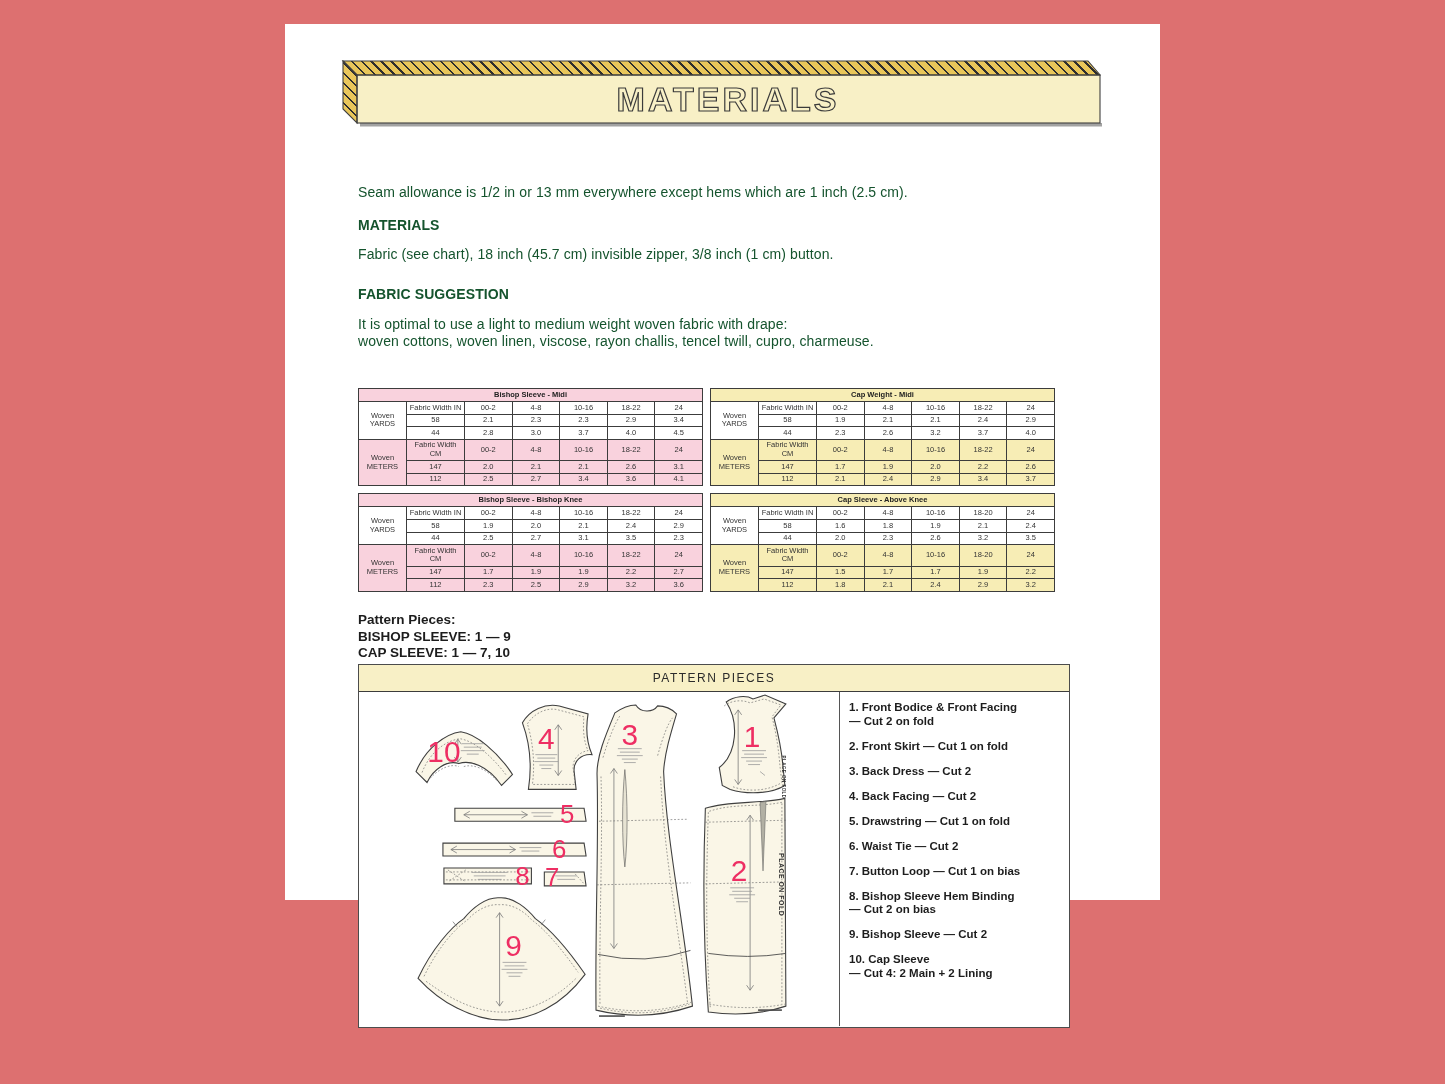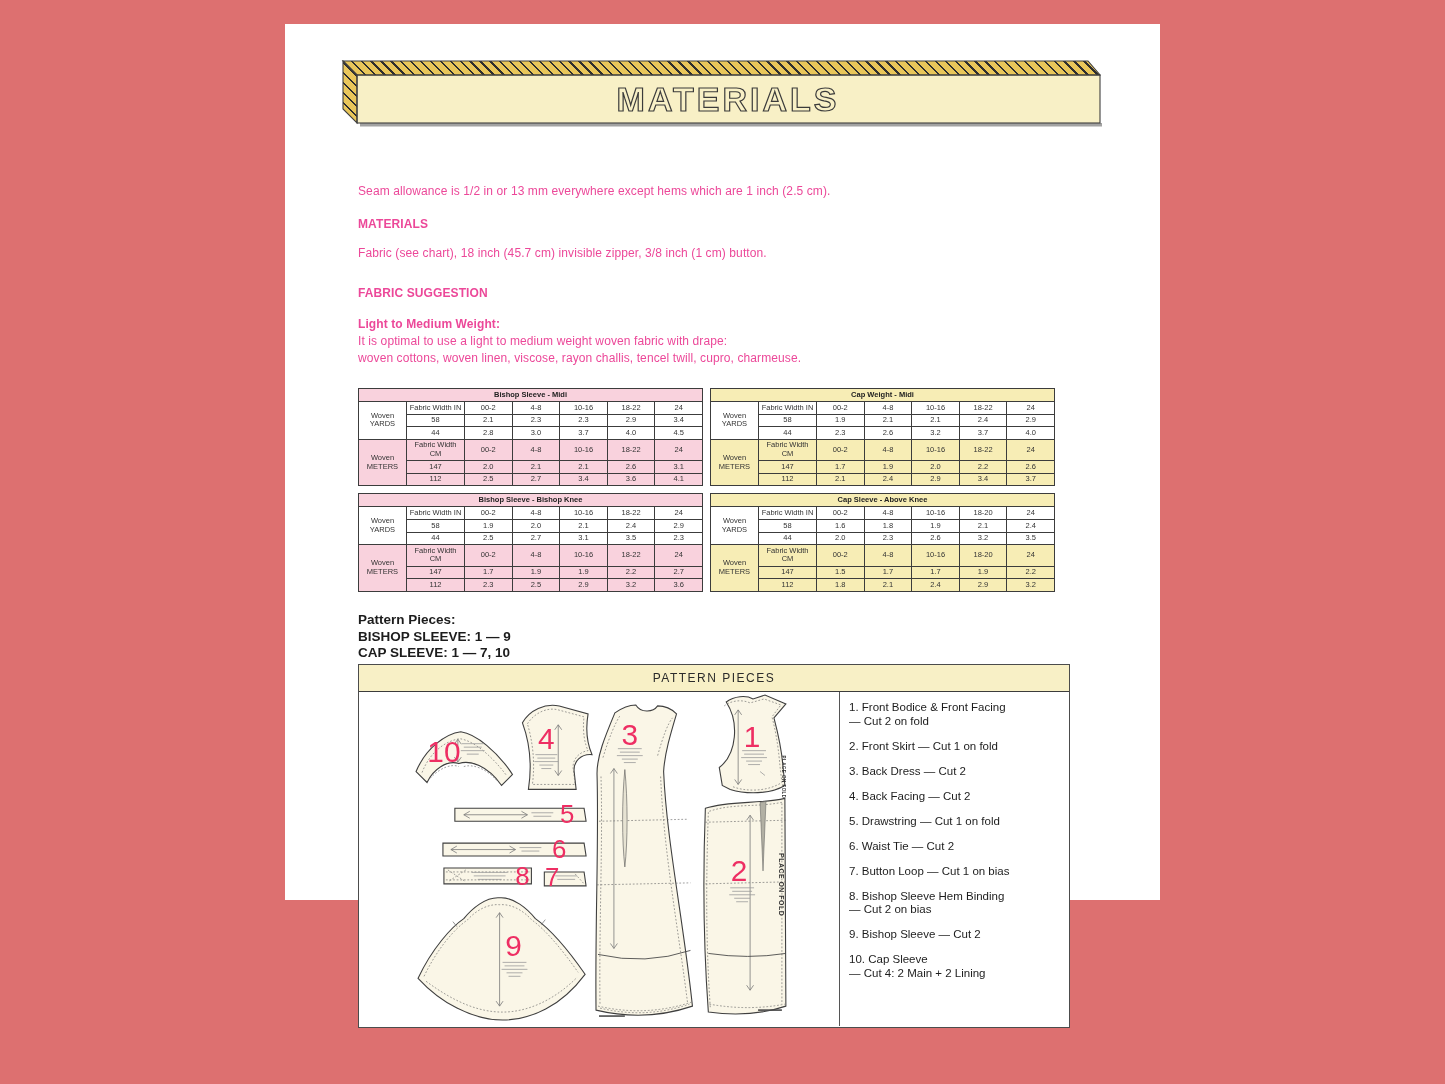--- a/index.html
+++ b/index.html
@@ -18,21 +18,21 @@
     background:#ffffff;
   }
   
   .banner3d{position:absolute; left:55px; top:36px; width:764px; height:70px;}
   .hatch{position:absolute; inset:0;
     background:repeating-linear-gradient(45deg,#2e2e2e 0 1.6px,var(--hatch-gold) 1.6px 7px);}
   .hatch-top{clip-path:polygon(3px 1px,748px 1px,760px 15px,17px 15px);}
   .hatch-left{clip-path:polygon(3px 1px,17px 15px,17px 63px,3px 49px);}
   .banner3d svg{position:absolute; inset:0;}
   
-  .tx{position:absolute; left:73px; font-size:12px; letter-spacing:.1px; color:#ec4899;}
+  .tx{position:absolute; left:73px; font-size:14px; letter-spacing:.1px; color:#14532d;}
   .b{font-weight:700;}
   .fabric-block div{line-height:17px;}
   
   .tables{position:absolute; left:73px; top:364px; width:724px;
     display:grid; grid-template-columns:345px 345px; column-gap:34px; row-gap:10px;gap:7px;}
   table.fab{border-collapse:collapse; width:345px; table-layout:fixed;
     border:1.5px solid #3c3c3c;}
   table.fab td{border:1px solid #3c3c3c; font-size:7.5px; line-height:1.15;
     text-align:center; vertical-align:middle; padding:1.5px 1px; color:#333; background:#fff;}
   table.fab td.tt{font-weight:700; height:13px; color:#222;}
@@ -46,21 +46,21 @@
   
   .pattern-box{position:absolute; left:73px; top:640px; width:712px; height:364px;
     border:1.5px solid #4c4c4c; background:#fff;}
   .pp-banner{height:27px; background:var(--banner-yellow); border-bottom:1.5px solid #3c3c3c;
     display:flex; align-items:center; justify-content:center;
     font-size:12px; letter-spacing:1.5px; font-weight:500; color:#2b2b2b;}
   .pp-body{display:flex; height:334px;}
   .pp-diagram{width:480px; height:334px;}
   .pp-divider{width:1px; background:#555; height:100%;}
   .pp-list{flex:1; padding:9px 6px 0 9px;}
-  .pp-item{font-size:11.5px; font-weight:400; line-height:13.5px; margin-bottom:11.5px; color:#1d1d1d;}
+  .pp-item{font-size:11.5px; font-weight:700; line-height:13.5px; margin-bottom:11.5px; color:#1d1d1d;}
   
   .piece{fill:#faf6e7; stroke:#3f3f3f; stroke-width:1.1;}
   .dash{fill:none; stroke:#6a6a6a; stroke-width:.65; stroke-dasharray:1.8 1.8;}
   .grain{fill:none; stroke:#7a7a7a; stroke-width:.8;}
   .ttext{fill:none; stroke:#9a9a9a; stroke-width:.8;}
   .mark{fill:none; stroke:#4a4a4a; stroke-width:1.6;}
   .num{fill:var(--number-pink); font-family:"Liberation Sans",sans-serif; font-weight:500;}
   .fold{fill:#333; font-weight:600; letter-spacing:.5px;}
   .dart{fill:#b2b0a4; stroke:#555; stroke-width:.5;}
   .lens{fill:#e7e3d3; stroke:#555; stroke-width:.6;}
@@ -80,21 +80,20 @@
       <path d="M3,1 L17,15 L17,63 L3,49 Z" fill="none" stroke="#3f3f3f" stroke-width="1.1"></path>
       <text x="388" y="51" text-anchor="middle" font-size="34" font-weight="700" letter-spacing="3" fill="var(--banner-yellow)" stroke="#3b3b3b" stroke-width="1.2">MATERIALS</text>
     </svg>
   </div>
 
   <div class="tx" style="top:160px">Seam allowance is 1/2 in or 13 mm everywhere except hems which are 1 inch (2.5 cm).</div>
   <div class="tx b" style="top:193px">MATERIALS</div>
   <div class="tx" style="top:222px">Fabric (see chart), 18 inch (45.7 cm) invisible zipper, 3/8 inch (1 cm) button.</div>
   <div class="tx b" style="top:262px">FABRIC SUGGESTION</div>
   <div class="tx fabric-block" style="top:292px">
-    <div class="b">Light to Medium Weight:</div>
     <div>It is optimal to use a light to medium weight woven fabric with drape:</div>
     <div>woven cottons, woven linen, viscose, rayon challis, tencel twill, cupro, charmeuse.</div>
   </div>
 
   <div class="tables">
     <table class="fab pink">
         <colgroup>
           <col style="width:48px">
           <col style="width:58px">
           <col>

